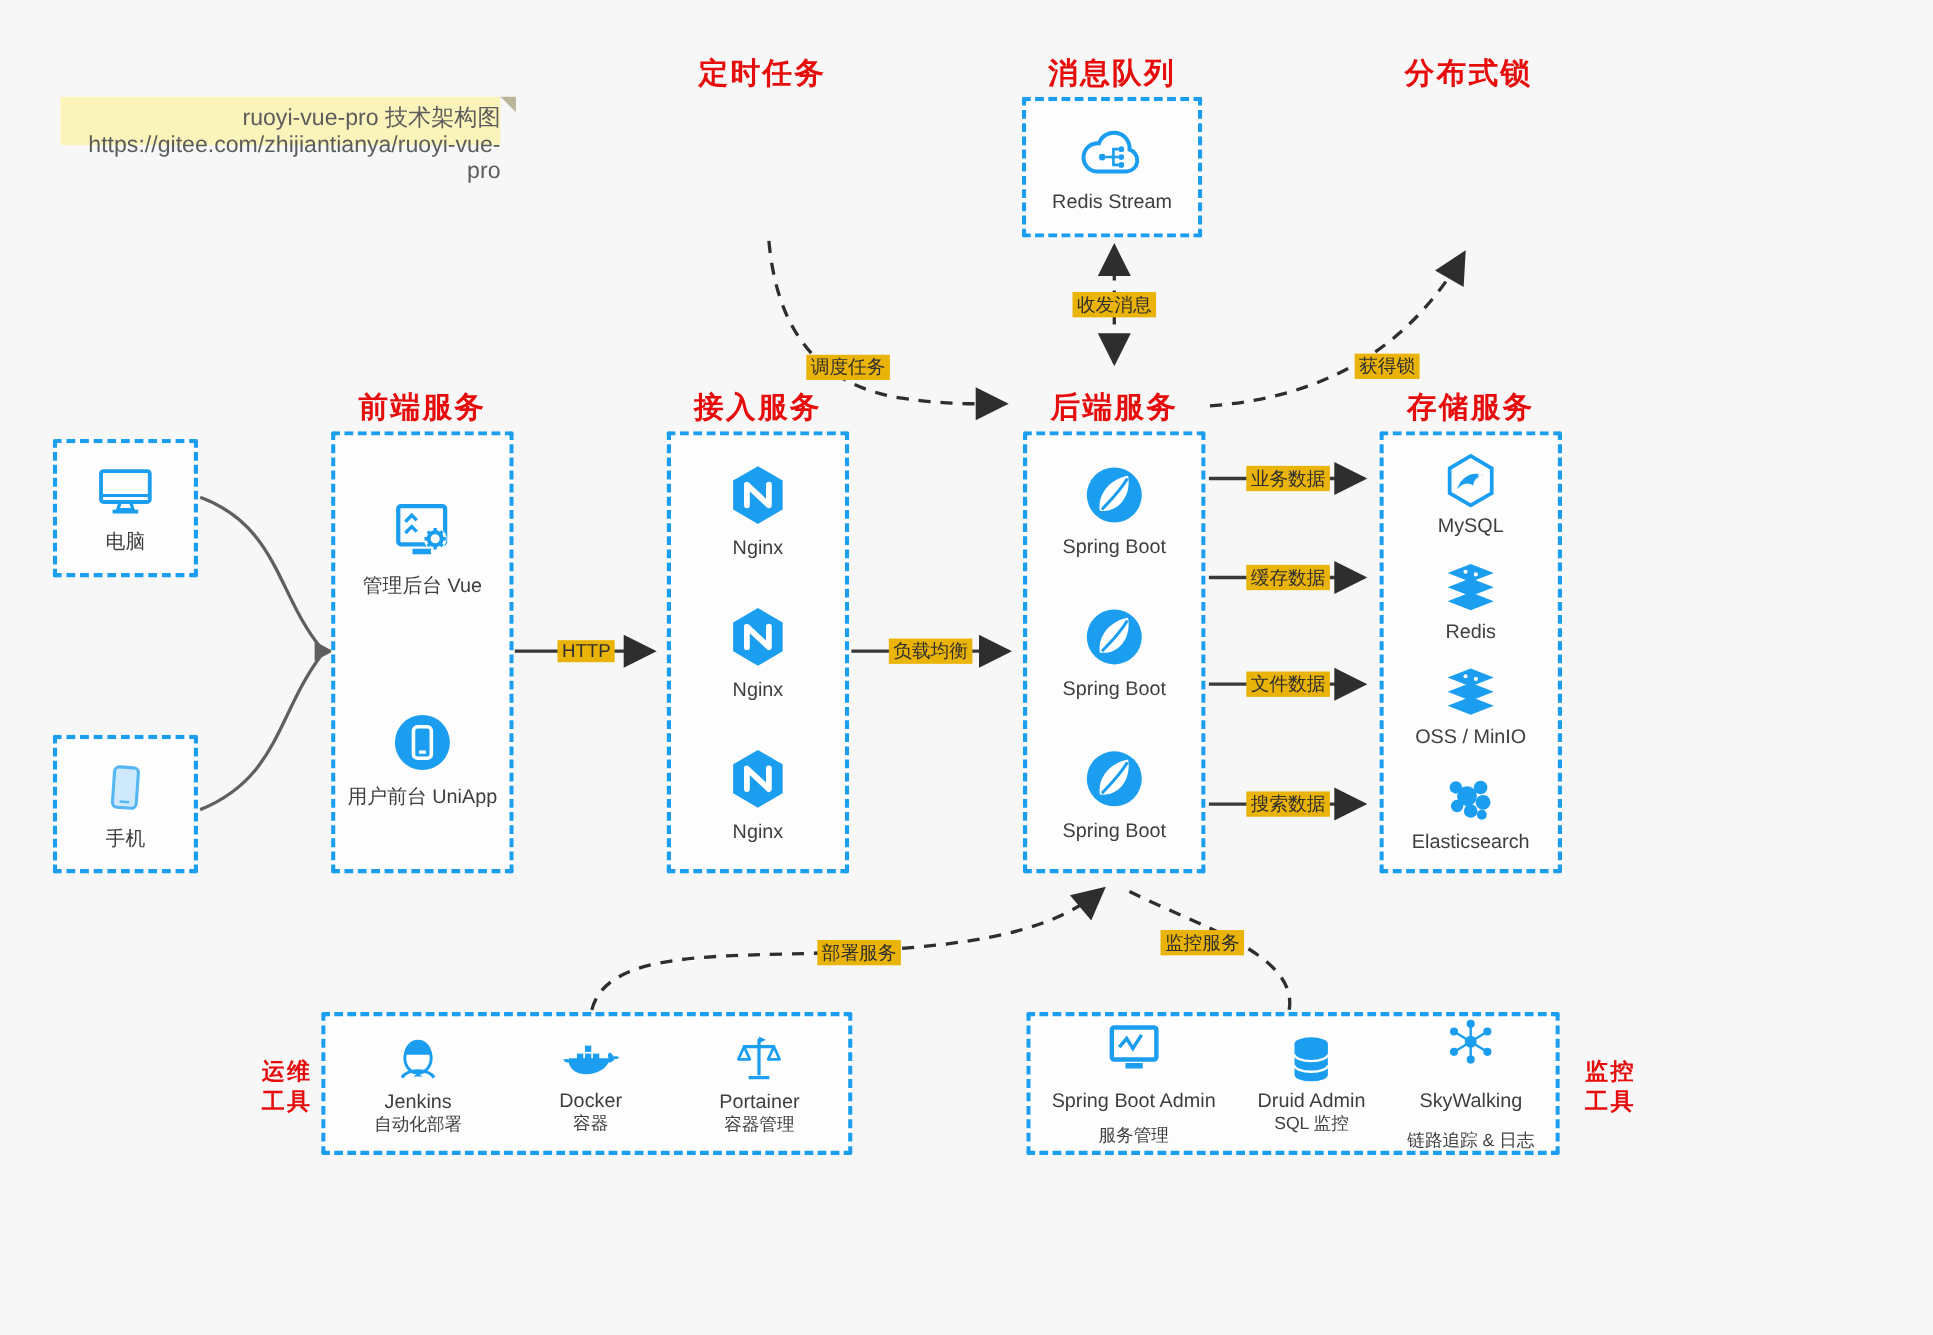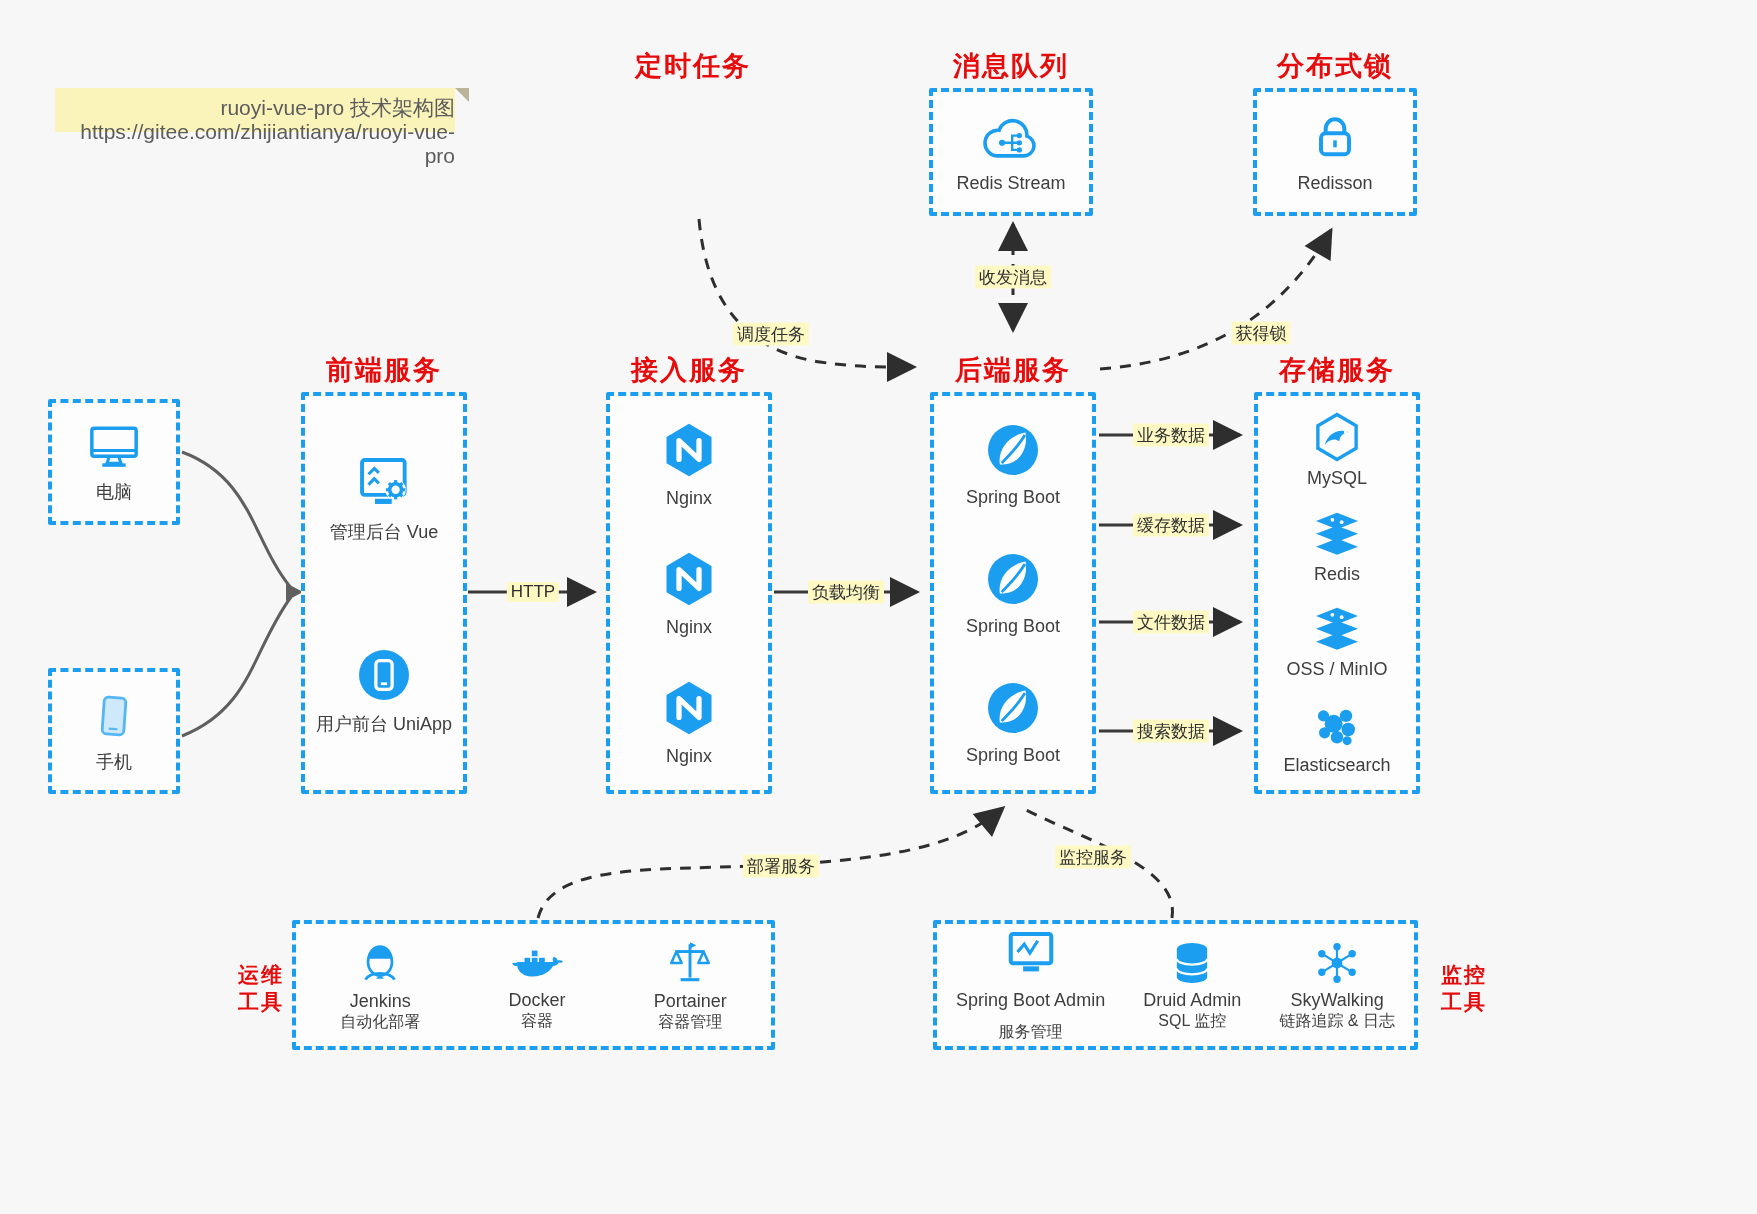--- a/index.html
+++ b/index.html
@@ -21,21 +21,21 @@
     line-height:27px;text-align:center;letter-spacing:2px;
   }
   .vcol{display:flex;flex-direction:column;justify-content:space-around;align-items:center;padding:4px 0;}
   .hrow{display:flex;flex-direction:row;justify-content:space-around;align-items:center;}
   .item{display:flex;flex-direction:column;align-items:center;gap:7px;}
   .item-label{font-size:18px;color:#3e3e3e;white-space:nowrap;}
   .item-sub{font-size:16px;color:#3e3e3e;white-space:nowrap;margin-top:-2px;}
   .icon{color:#1b9ef0;display:block;line-height:0;}
   .edge-label{
     position:absolute;transform:translate(-50%,-50%);font-size:17px;color:#2f2f2f;
-    background:#fef9c3;padding:0 4px;white-space:nowrap;z-index:3;
+    background:#eab308;padding:0 4px;white-space:nowrap;z-index:3;
   }
   .note{
     position:absolute;left:55px;top:88px;width:400px;height:44px;background:#faf3ba;
     color:#5c5c5c;font-size:21px;line-height:24px;padding:8px 0 0 12px;box-sizing:border-box;text-align:right;
   }
   .note::after{
     content:"";position:absolute;right:-14px;top:0;width:0;height:0;
     border-left:14px solid #b9b49a;border-top:14px solid transparent;
     border-bottom:0 solid transparent;transform:rotate(180deg);
   }
@@ -88,32 +88,20 @@
             <circle cx="33" cy="20" r="2.2" fill="currentColor"></circle>
             <circle cx="33" cy="26" r="2.2" fill="currentColor"></circle>
             <circle cx="33" cy="32" r="2.2" fill="currentColor"></circle>
           </svg>
       </span>
       <div class="item-label">Redis Stream</div>
     </div>
   </div>
 
   <div class="col-title" style="left:1253px;top:48px;width:164px">分布式锁</div>
-  <div class="box vcol" style="left:1253px;top:88px;width:164px;height:128px">
-    <div class="item">
-      <span class="icon">
-        <svg width="56" height="56" viewBox="0 0 48 48">
-            <rect x="12" y="20" width="24" height="18" rx="4" fill="none" stroke="currentColor" stroke-width="3.4"></rect>
-            <path d="M16 20 v-4 a8 8 0 0 1 16 0 v4" fill="none" stroke="currentColor" stroke-width="3.4"></path>
-            <line x1="24" y1="26" x2="24" y2="32" stroke="currentColor" stroke-width="3"></line>
-          </svg>
-      </span>
-      <div class="item-label">Redisson</div>
-    </div>
-  </div>
 
   <div class="box vcol" style="left:48px;top:399px;width:132px;height:126px">
     <div class="item">
       <span class="icon">
         <svg width="56" height="52" viewBox="0 0 48 44">
             <rect x="5" y="6" width="38" height="24" rx="2" fill="none" stroke="currentColor" stroke-width="3"></rect>
             <line x1="5" y1="25" x2="43" y2="25" stroke="currentColor" stroke-width="2.4"></line>
             <path d="M20 30 l-2 6 h12 l-2-6" fill="none" stroke="currentColor" stroke-width="2.6"></path>
             <line x1="14" y1="37.5" x2="34" y2="37.5" stroke="currentColor" stroke-width="3"></line>
           </svg>
@@ -366,21 +354,21 @@
       <span class="icon">
         <svg width="52" height="50" viewBox="0 0 48 44">
             <path d="M10 9 v26 a14 5.5 0 0 0 28 0 V9" fill="currentColor"></path>
             <ellipse cx="24" cy="9" rx="14" ry="5.5" fill="currentColor"></ellipse>
             <path d="M10 18 a14 5.5 0 0 0 28 0 M10 27 a14 5.5 0 0 0 28 0" fill="none" stroke="#fff" stroke-width="2"></path>
           </svg>
       </span>
       <div class="item-label">Druid Admin</div>
       <div class="item-sub">SQL 监控</div>
     </div>
-    <div class="item" style="gap:2px">
+    <div class="item" style="gap:18px">
       <span class="icon">
         <svg width="52" height="50" viewBox="0 0 48 44">
             <g stroke="currentColor" stroke-width="2">
               <line x1="24" y1="22" x2="24" y2="8"></line>
               <line x1="24" y1="22" x2="37" y2="14"></line>
               <line x1="24" y1="22" x2="37" y2="30"></line>
               <line x1="24" y1="22" x2="24" y2="36"></line>
               <line x1="24" y1="22" x2="11" y2="30"></line>
               <line x1="24" y1="22" x2="11" y2="14"></line>
             </g>

